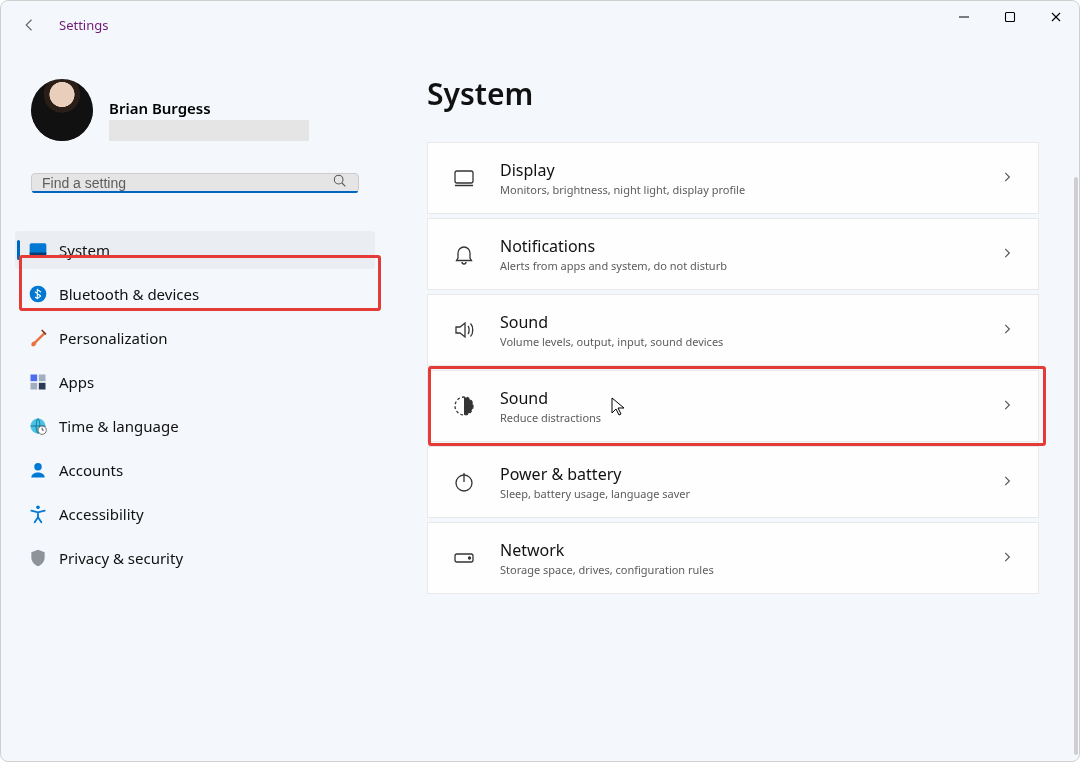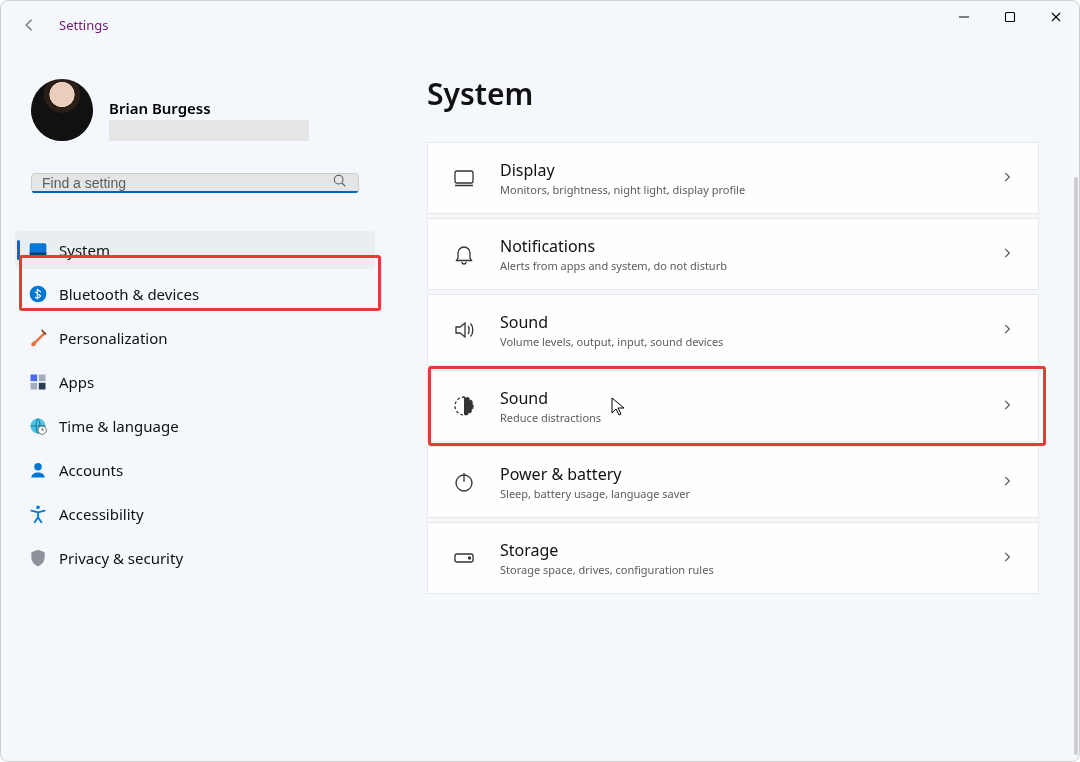--- a/index.html
+++ b/index.html
@@ -283,21 +283,21 @@
         </div>
 
         <div class="card">
           <div class="card-icon">
             <svg width="24" height="24" viewBox="0 0 24 24" fill="none" stroke="#333" stroke-width="1.3">
                 <rect x="3" y="8" width="18" height="8" rx="2"></rect>
                 <circle cx="17.5" cy="12" r="1" fill="#333"></circle>
               </svg>
           </div>
           <div class="card-text">
-            <div class="ct">Storage</div>
+            <div class="ct">Network</div>
             <div class="cd">Storage space, drives, configuration rules</div>
           </div>
           <div class="card-chevron"><svg width="14" height="14" viewBox="0 0 24 24" fill="none" stroke="#555" stroke-width="2">
                 <path d="M9 5l7 7-7 7"></path>
               </svg></div>
         </div>
 
       </div>
     </div>
   </div>

